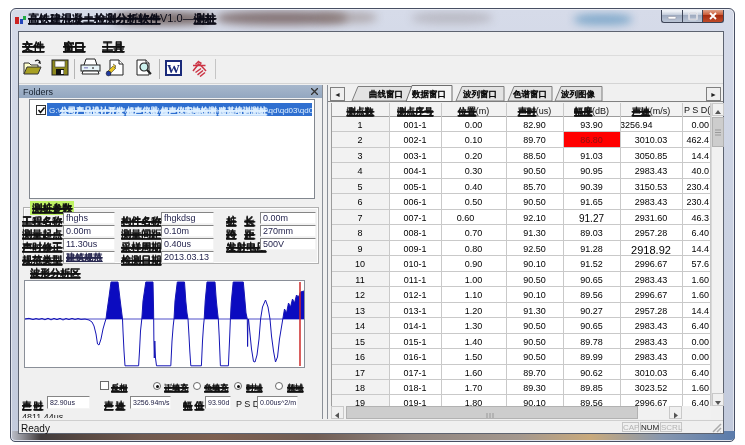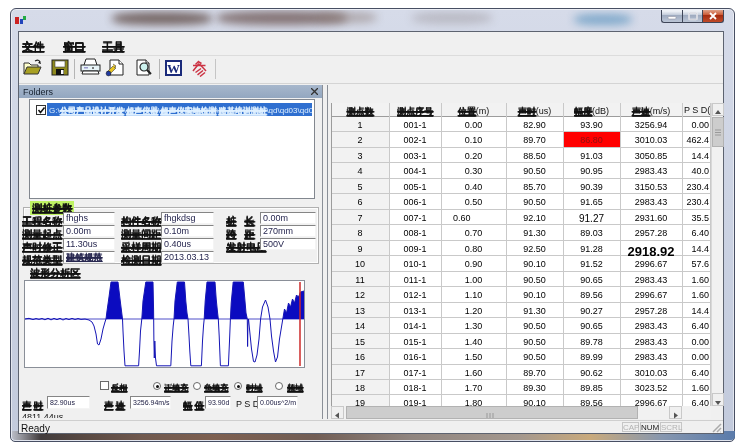--- a/index.html
+++ b/index.html
@@ -105,20 +105,21 @@
           </svg>
         </div>
   </div>
   <div class="abs" id="titleicon" style="left:4px;top:3px;width:11px;height:11px;">
     <svg width="11" height="11">
           <rect x="0" y="2" width="4" height="7" fill="#cc2222"></rect>
           <rect x="5" y="4" width="3" height="5" fill="#2244bb"></rect>
           <rect x="8" y="1" width="3" height="4" fill="#22aa44"></rect>
         </svg>
   </div>
+  <div class="abs" style="left:17px;top:2px;font-size:11px;color:#0c0c18;"><span class="cjk">高铁建混凝土检测分析软件</span>V1.0—<span class="cjk">测桩</span></div>
   <div id="client">
     <div id="menubar">
       <span class="cjk" style="left:3px;">文件</span>
           <span class="cjk" style="left:44px;">窗口</span>
           <span class="cjk" style="left:83px;">工具</span>
     </div>
     <div id="toolbar">
      <svg width="230" height="28" style="position:absolute;left:0;top:0;">
 
       <g transform="translate(4,4)">
@@ -257,37 +258,53 @@
         <div class="sfield" style="left:111px;top:0;width:41px;">3256.94m/s</div>
         <span class="abs" style="left:164px;top:3px;"><span class="cjk">幅</span> <span class="cjk">值</span></span>
         <div class="sfield" style="left:186px;top:0;width:26px;">93.90dB</div>
         <span class="abs" style="left:217px;top:3px;">P S D</span>
         <div class="sfield" style="left:238px;top:0;width:41px;">0.00us^2/m</div>
       </div>
       <div id="cliprow">4811.44us</div>
     </div>
     <div id="split"></div>
     <div id="rpanel">
+          <div id="tabrow">
+<div class="tbtn" style="left:2px;">◄</div>
+<svg width="330" height="17" style="position:absolute;left:16px;top:0;">
+              <path d="M8 16 L14 1.5 L68 1.5 L68 16 Z" fill="#e3e3e3" stroke="#7d7d7d" stroke-width="1"></path>
+              <path d="M112 16 L118 1.5 L160 1.5 L160 16 Z" fill="#e3e3e3" stroke="#7d7d7d" stroke-width="1"></path>
+              <path d="M164 16 L170 1.5 L208 1.5 L208 16 Z" fill="#e3e3e3" stroke="#7d7d7d" stroke-width="1"></path>
+              <path d="M211 16 L217 1.5 L258 1.5 L258 16 Z" fill="#e3e3e3" stroke="#7d7d7d" stroke-width="1"></path>
+              <path d="M62 16.5 L68 0.5 L108 0.5 L108 16.5 Z" fill="#f5f5f5" stroke="#6d6d6d" stroke-width="1"></path>
+              <text x="42" y="12" font-size="8.5" text-anchor="middle" fill="#0a0a0a" stroke="#0a0a0a" stroke-width="0.5">曲线窗口</text>
+              <text x="85" y="12" font-size="8.5" text-anchor="middle" fill="#0a0a0a" stroke="#0a0a0a" stroke-width="0.5">数据窗口</text>
+              <text x="136" y="12" font-size="8.5" text-anchor="middle" fill="#0a0a0a" stroke="#0a0a0a" stroke-width="0.5">波列窗口</text>
+              <text x="186" y="12" font-size="8.5" text-anchor="middle" fill="#0a0a0a" stroke="#0a0a0a" stroke-width="0.5">色谱窗口</text>
+              <text x="234" y="12" font-size="8.5" text-anchor="middle" fill="#0a0a0a" stroke="#0a0a0a" stroke-width="0.5">波列图像</text>
+            </svg>
+<div class="tbtn" style="left:378px;">►</div>
+</div>
 <div id="tbl">
 <div style="position:absolute;left:0;top:0;width:58px;height:303px;background:#f2f2f2;"></div>
 <div style="position:absolute;left:0;top:0;width:381px;height:14px;background:#f2f2f2;border-bottom:1px solid #9c9c9c;"></div>
 <div style="position:absolute;left:0px;top:2px;width:58px;text-align:center;font-size:9px;color:#111;"><span class="cjk">测点数</span></div>
 <div style="position:absolute;left:58px;top:2px;width:52px;text-align:center;font-size:9px;color:#111;"><span class="cjk">测点序号</span></div>
 <div style="position:absolute;left:110px;top:2px;width:65px;text-align:center;font-size:9px;color:#111;"><span class="cjk">位置</span>(m)</div>
 <div style="position:absolute;left:175px;top:2px;width:57px;text-align:center;font-size:9px;color:#111;"><span class="cjk">声时</span>(us)</div>
 <div style="position:absolute;left:232px;top:2px;width:57px;text-align:center;font-size:9px;color:#111;"><span class="cjk">幅度</span>(dB)</div>
 <div style="position:absolute;left:289px;top:2px;width:62px;text-align:center;font-size:9px;color:#111;"><span class="cjk">声速</span>(m/s)</div>
 <div style="position:absolute;left:351px;top:2px;width:30px;text-align:left;padding-left:2px;font-size:9px;color:#111;white-space:nowrap;">P S D(us</div>
 <div style="position:absolute;left:0;top:14.00px;width:381px;height:15.47px;border-bottom:1px solid #c9c9c9;">
 <span style="position:absolute;left:0px;top:3px;width:58px;text-align:center;font-size:9px;display:inline-block;">1</span>
 <span style="position:absolute;left:58px;top:3px;width:52px;text-align:center;font-size:9px;display:inline-block;">001-1</span>
 <span style="position:absolute;left:110px;top:3px;width:65px;text-align:center;font-size:9px;display:inline-block;">0.00</span>
 <span style="position:absolute;left:175px;top:3px;width:57px;text-align:center;font-size:9px;display:inline-block;">82.90</span>
 <span style="position:absolute;left:232px;top:3px;width:57px;text-align:center;font-size:9px;display:inline-block;">93.90</span>
-<span style="position:absolute;left:289px;top:3px;width:62px;text-align:center;font-size:9px;display:inline-block;">3256.94</span>
+<span style="position:absolute;left:289px;top:3px;width:62px;text-align:left;font-size:9px;display:inline-block;">3256.94</span>
 <span style="position:absolute;left:351px;top:3px;width:30px;text-align:right;padding-right:3px;font-size:9px;display:inline-block;">0.00</span>
 </div>
 <div style="position:absolute;left:0;top:29.47px;width:381px;height:15.47px;border-bottom:1px solid #c9c9c9;">
 <span style="position:absolute;left:0px;top:3px;width:58px;text-align:center;font-size:9px;display:inline-block;">2</span>
 <span style="position:absolute;left:58px;top:3px;width:52px;text-align:center;font-size:9px;display:inline-block;">002-1</span>
 <span style="position:absolute;left:110px;top:3px;width:65px;text-align:center;font-size:9px;display:inline-block;">0.10</span>
 <span style="position:absolute;left:175px;top:3px;width:57px;text-align:center;font-size:9px;display:inline-block;">89.70</span>
 <div style="position:absolute;left:233px;top:0;width:56px;height:14.47px;background:#f00;"></div>
 <span style="position:absolute;left:232px;top:3px;width:57px;text-align:center;font-size:9px;color:#8b1010;display:inline-block;">86.80</span>
 <span style="position:absolute;left:289px;top:3px;width:62px;text-align:center;font-size:9px;display:inline-block;">3010.03</span>
@@ -325,42 +342,42 @@
 <span style="position:absolute;left:58px;top:3px;width:52px;text-align:center;font-size:9px;display:inline-block;">006-1</span>
 <span style="position:absolute;left:110px;top:3px;width:65px;text-align:center;font-size:9px;display:inline-block;">0.50</span>
 <span style="position:absolute;left:175px;top:3px;width:57px;text-align:center;font-size:9px;display:inline-block;">90.50</span>
 <span style="position:absolute;left:232px;top:3px;width:57px;text-align:center;font-size:9px;display:inline-block;">91.65</span>
 <span style="position:absolute;left:289px;top:3px;width:62px;text-align:center;font-size:9px;display:inline-block;">2983.43</span>
 <span style="position:absolute;left:351px;top:3px;width:30px;text-align:right;padding-right:3px;font-size:9px;display:inline-block;">230.4</span>
 </div>
 <div style="position:absolute;left:0;top:106.82px;width:381px;height:15.47px;border-bottom:1px solid #c9c9c9;">
 <span style="position:absolute;left:0px;top:3px;width:58px;text-align:center;font-size:9px;display:inline-block;">7</span>
 <span style="position:absolute;left:58px;top:3px;width:52px;text-align:center;font-size:9px;display:inline-block;">007-1</span>
-<span style="position:absolute;left:122px;top:3px;width:65px;font-size:9px;display:inline-block;">0.60</span>
+<span style="position:absolute;left:102px;top:3px;width:65px;text-align:center;font-size:9px;display:inline-block;">0.60</span>
 <span style="position:absolute;left:175px;top:3px;width:57px;text-align:center;font-size:9px;display:inline-block;">92.10</span>
 <span style="position:absolute;left:232px;top:3px;width:57px;text-align:center;font-size:10px;display:inline-block;">91.27</span>
 <span style="position:absolute;left:289px;top:3px;width:62px;text-align:center;font-size:9px;display:inline-block;">2931.60</span>
-<span style="position:absolute;left:351px;top:3px;width:30px;text-align:right;padding-right:3px;font-size:9px;display:inline-block;">35.5</span>
+<span style="position:absolute;left:351px;top:3px;width:30px;text-align:right;padding-right:3px;font-size:9px;display:inline-block;">46.3</span>
 </div>
 <div style="position:absolute;left:0;top:122.29px;width:381px;height:15.47px;border-bottom:1px solid #c9c9c9;">
 <span style="position:absolute;left:0px;top:3px;width:58px;text-align:center;font-size:9px;display:inline-block;">8</span>
 <span style="position:absolute;left:58px;top:3px;width:52px;text-align:center;font-size:9px;display:inline-block;">008-1</span>
 <span style="position:absolute;left:110px;top:3px;width:65px;text-align:center;font-size:9px;display:inline-block;">0.70</span>
 <span style="position:absolute;left:175px;top:3px;width:57px;text-align:center;font-size:9px;display:inline-block;">91.30</span>
 <span style="position:absolute;left:232px;top:3px;width:57px;text-align:center;font-size:9px;display:inline-block;">89.03</span>
 <span style="position:absolute;left:289px;top:3px;width:62px;text-align:center;font-size:9px;display:inline-block;">2957.28</span>
 <span style="position:absolute;left:351px;top:3px;width:30px;text-align:right;padding-right:3px;font-size:9px;display:inline-block;">6.40</span>
 </div>
 <div style="position:absolute;left:0;top:137.76px;width:381px;height:15.47px;border-bottom:1px solid #c9c9c9;">
 <span style="position:absolute;left:0px;top:3px;width:58px;text-align:center;font-size:9px;display:inline-block;">9</span>
 <span style="position:absolute;left:58px;top:3px;width:52px;text-align:center;font-size:9px;display:inline-block;">009-1</span>
 <span style="position:absolute;left:110px;top:3px;width:65px;text-align:center;font-size:9px;display:inline-block;">0.80</span>
 <span style="position:absolute;left:175px;top:3px;width:57px;text-align:center;font-size:9px;display:inline-block;">92.50</span>
 <span style="position:absolute;left:232px;top:3px;width:57px;text-align:center;font-size:9px;display:inline-block;">91.28</span>
-<span style="position:absolute;left:289px;top:3px;width:62px;text-align:center;font-size:13px;display:inline-block;font-weight:bold;">2918.92</span>
+<span style="position:absolute;left:289px;top:3px;width:62px;text-align:center;font-size:11px;display:inline-block;">2918.92</span>
 <span style="position:absolute;left:351px;top:3px;width:30px;text-align:right;padding-right:3px;font-size:9px;display:inline-block;">14.4</span>
 </div>
 <div style="position:absolute;left:0;top:153.23px;width:381px;height:15.47px;border-bottom:1px solid #c9c9c9;">
 <span style="position:absolute;left:0px;top:3px;width:58px;text-align:center;font-size:9px;display:inline-block;">10</span>
 <span style="position:absolute;left:58px;top:3px;width:52px;text-align:center;font-size:9px;display:inline-block;">010-1</span>
 <span style="position:absolute;left:110px;top:3px;width:65px;text-align:center;font-size:9px;display:inline-block;">0.90</span>
 <span style="position:absolute;left:175px;top:3px;width:57px;text-align:center;font-size:9px;display:inline-block;">90.10</span>
 <span style="position:absolute;left:232px;top:3px;width:57px;text-align:center;font-size:9px;display:inline-block;">91.52</span>
 <span style="position:absolute;left:289px;top:3px;width:62px;text-align:center;font-size:9px;display:inline-block;">2996.67</span>
 <span style="position:absolute;left:351px;top:3px;width:30px;text-align:right;padding-right:3px;font-size:9px;display:inline-block;">57.6</span>

